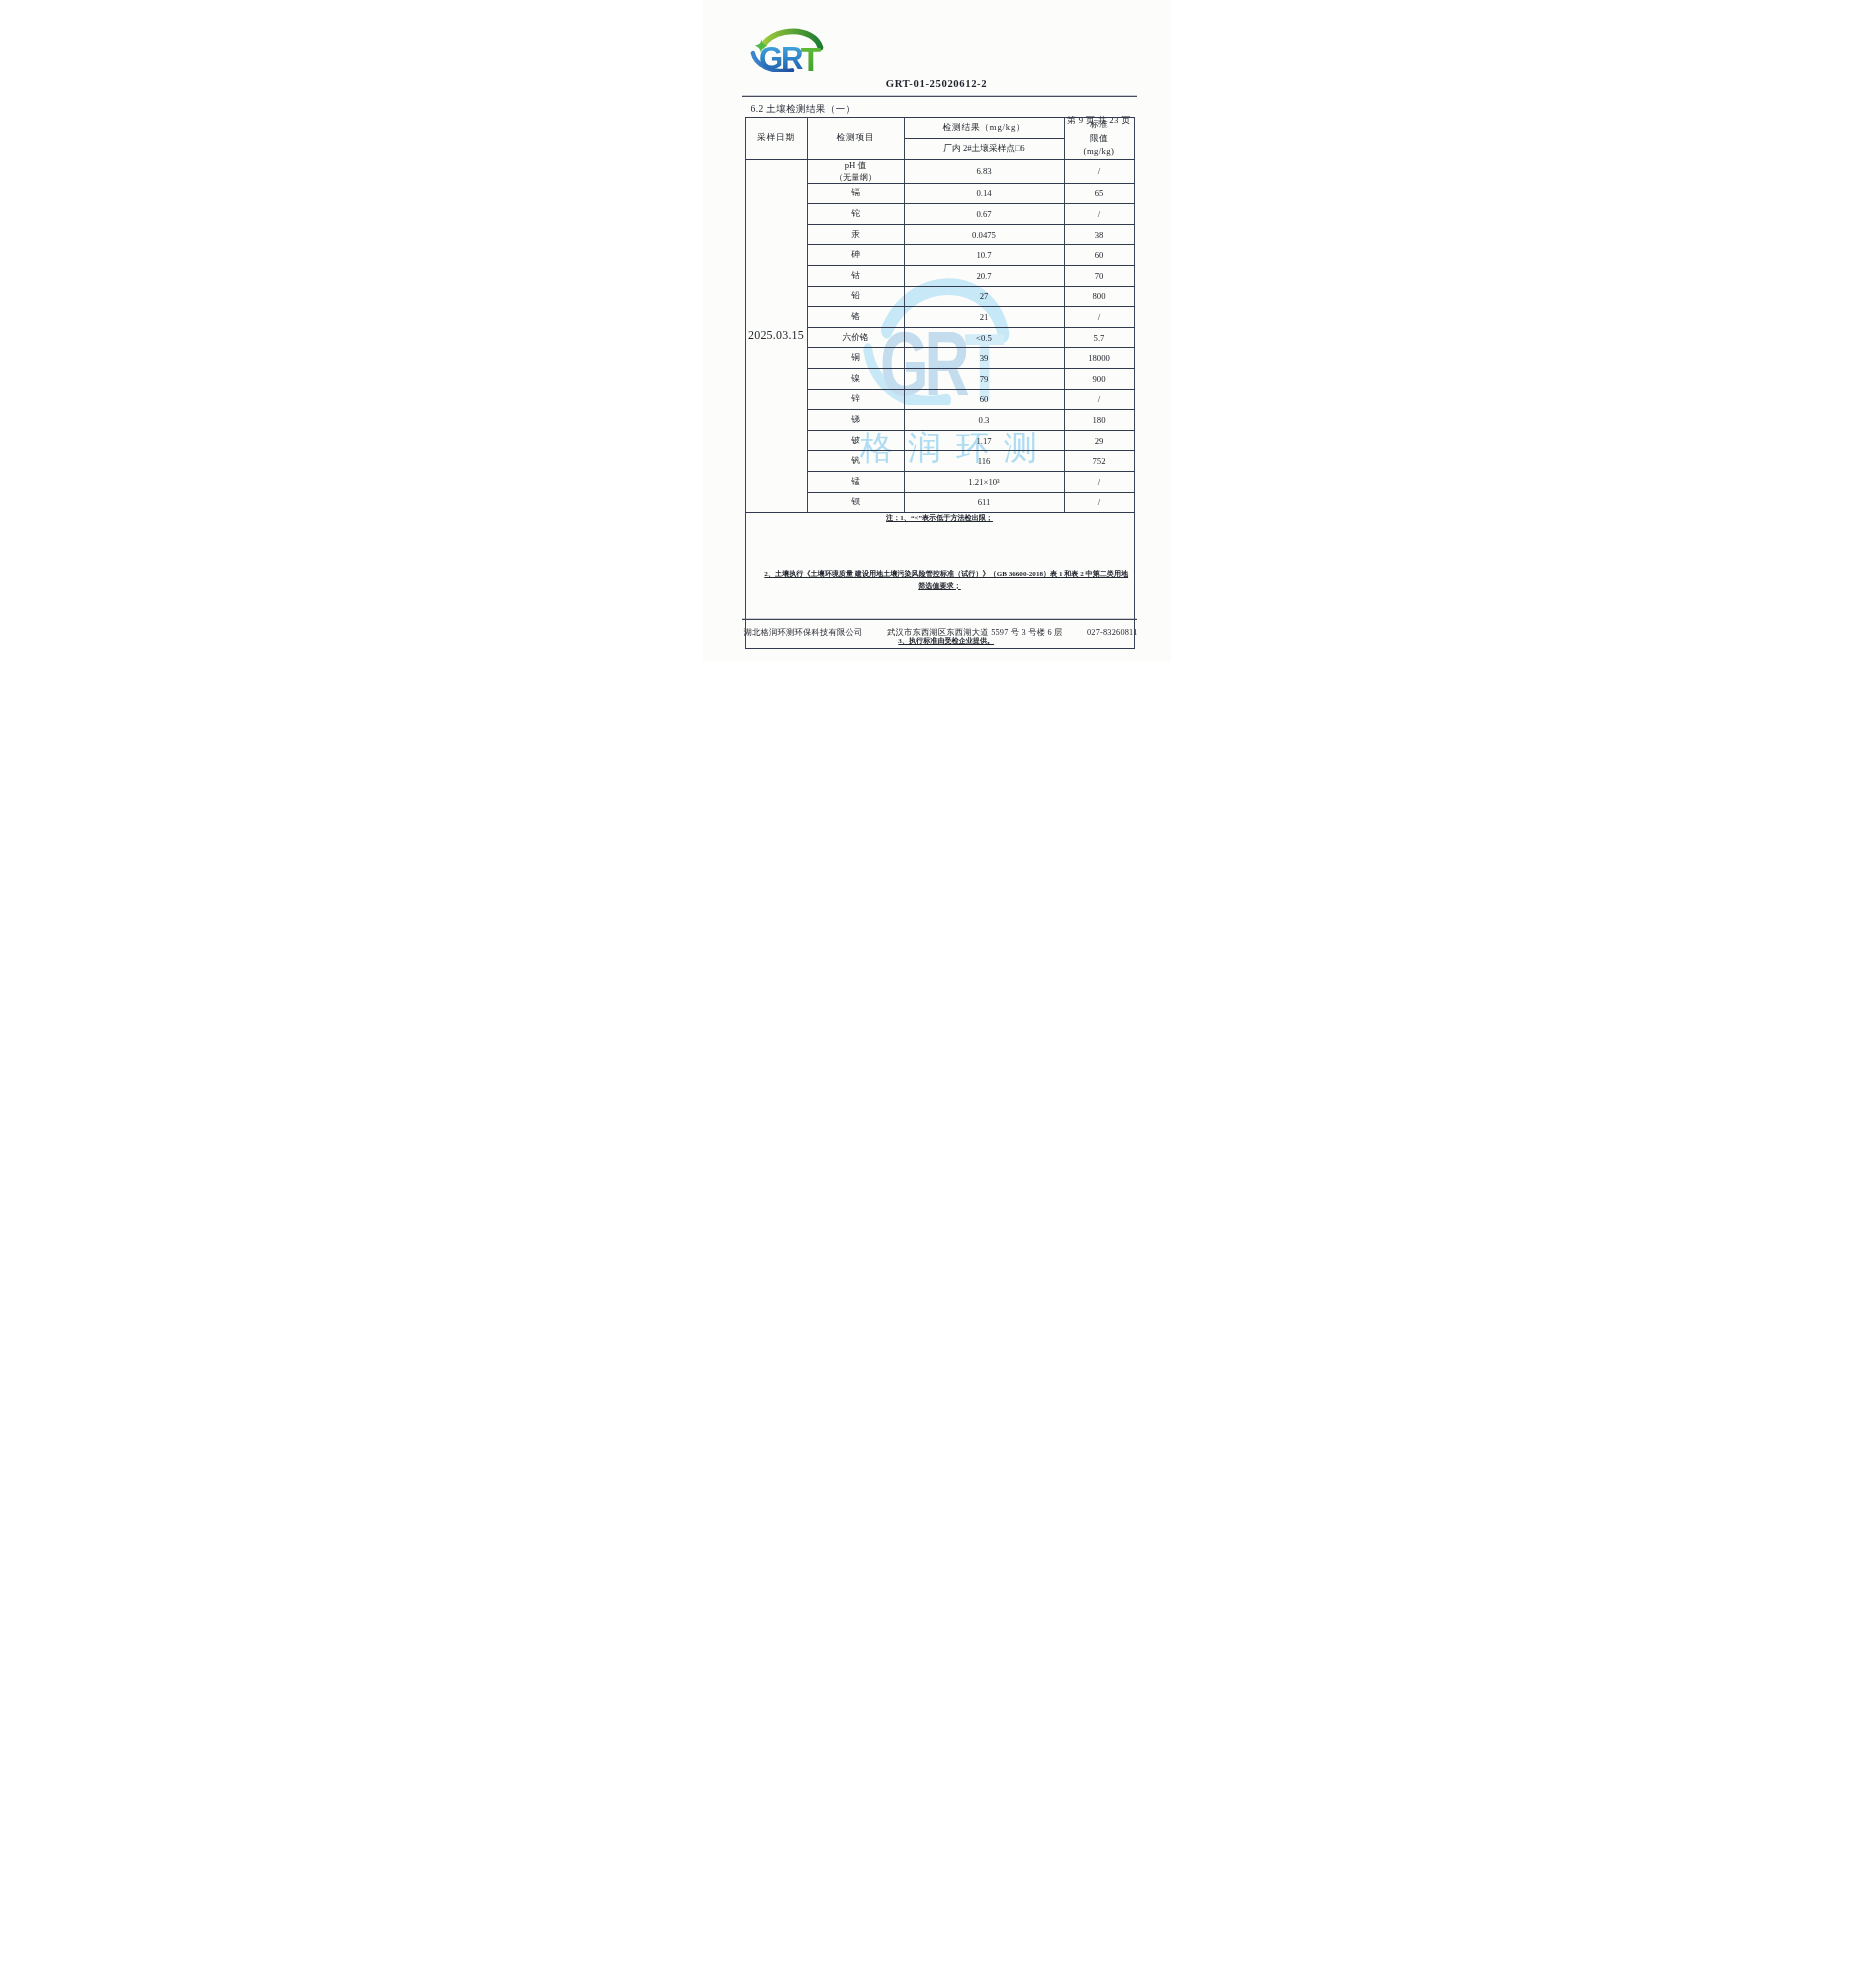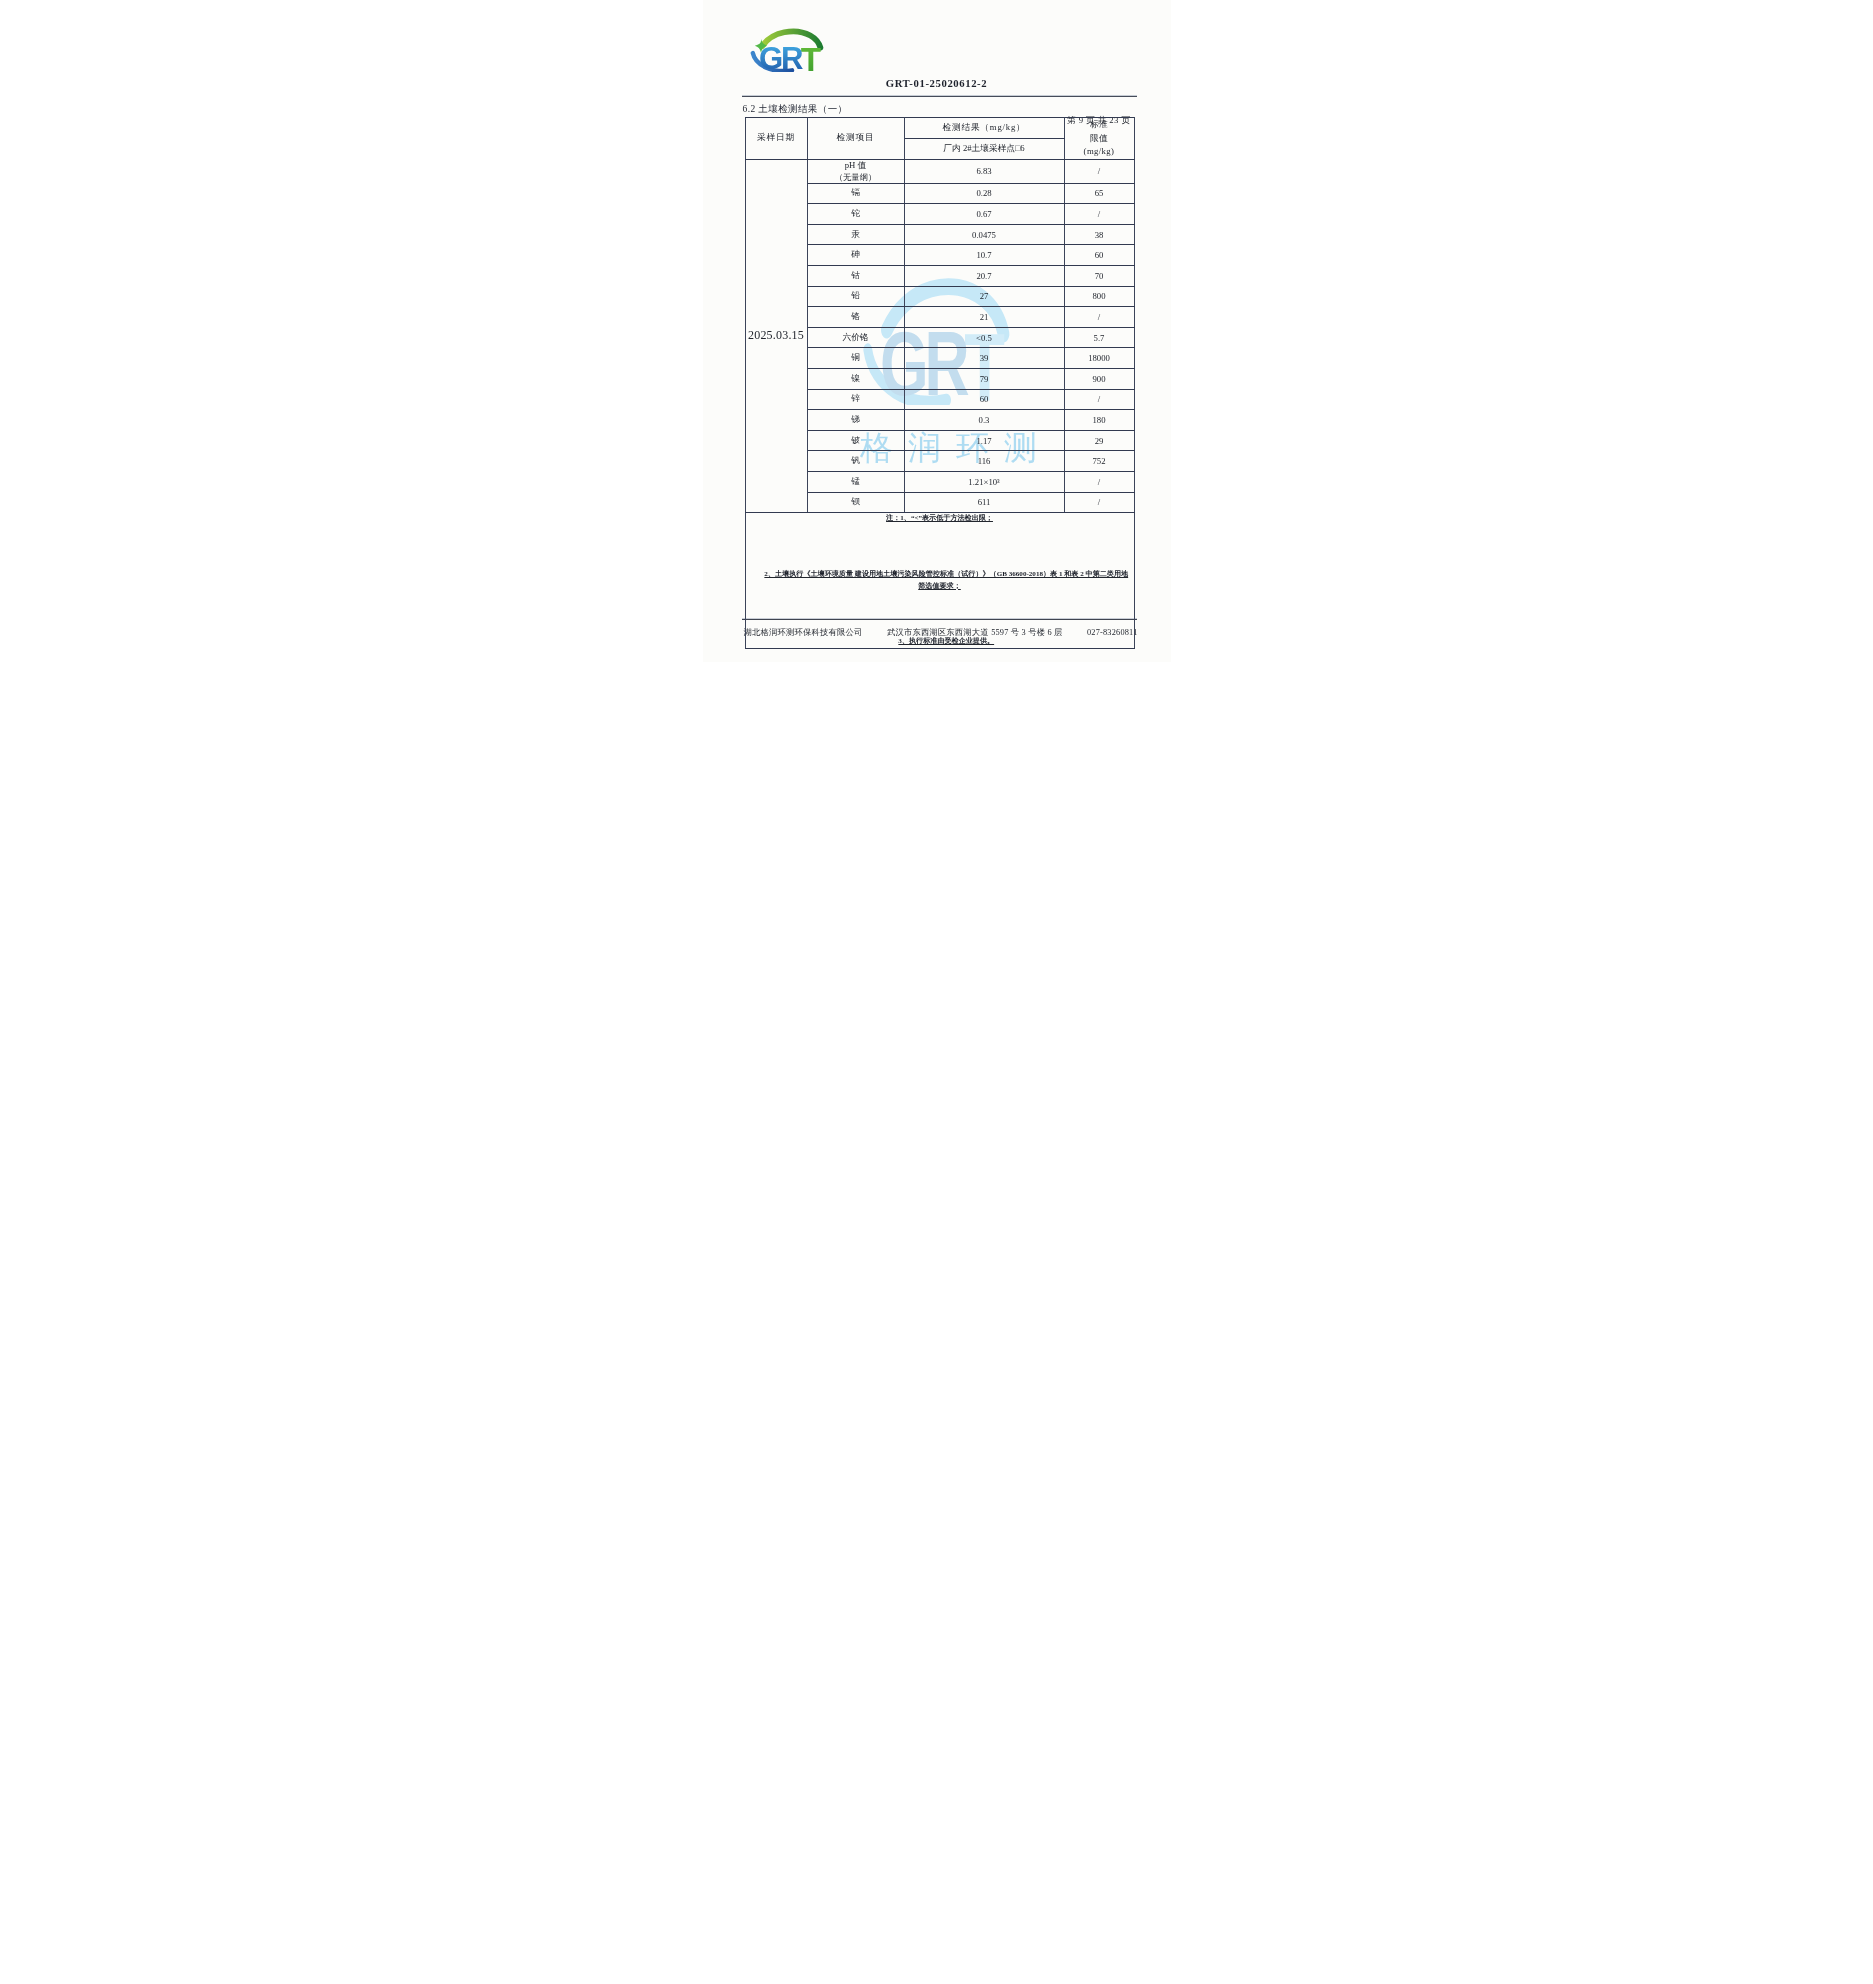--- a/index.html
+++ b/index.html
@@ -24,21 +24,21 @@
   .page-indicator {
     position: absolute; right: 40px; top: 79px;
     font-size: 8.7px; color: #23272f; letter-spacing: 0.4px; margin-top: 36px;
   }
   .header-divider {
     position: absolute; left: 39px; top: 95px; width: 395px; height: 1.2px;
     background: #464c59; border-top: 0.4px solid #c6ccd4;
   }
   
   .section-title {
-    position: absolute; left: 40px; top: 103px;
+    position: absolute; left: 48px; top: 103px;
     font-size: 9.5px; font-weight: normal; color: #1f2430; letter-spacing: 0.4px; text-align: right;
   }
   
   .watermark {
     position: absolute; left: 150px; top: 265px; width: 179px;
     z-index: 0; text-align: center; pointer-events: none;
   }
   .watermark svg { width: 163px; height: 140px; }
   .watermark-text {
     margin-top: 20px; font-size: 33px; color: #aedcf2;
@@ -165,21 +165,21 @@
           <td rowspan="17" class="date-cell">2025.03.15</td>
           <td>
             <div>pH 值</div>
             <div class="ph-sub">（无量纲）</div>
           </td>
           <td>6.83</td>
           <td>/</td>
         </tr>
         <tr class="r">
           <td>镉</td>
-          <td>0.28</td>
+          <td>0.14</td>
           <td>65</td>
         </tr>
         <tr class="r">
           <td>铊</td>
           <td>0.67</td>
           <td>/</td>
         </tr>
         <tr class="r">
           <td>汞</td>
           <td>0.0475</td>

